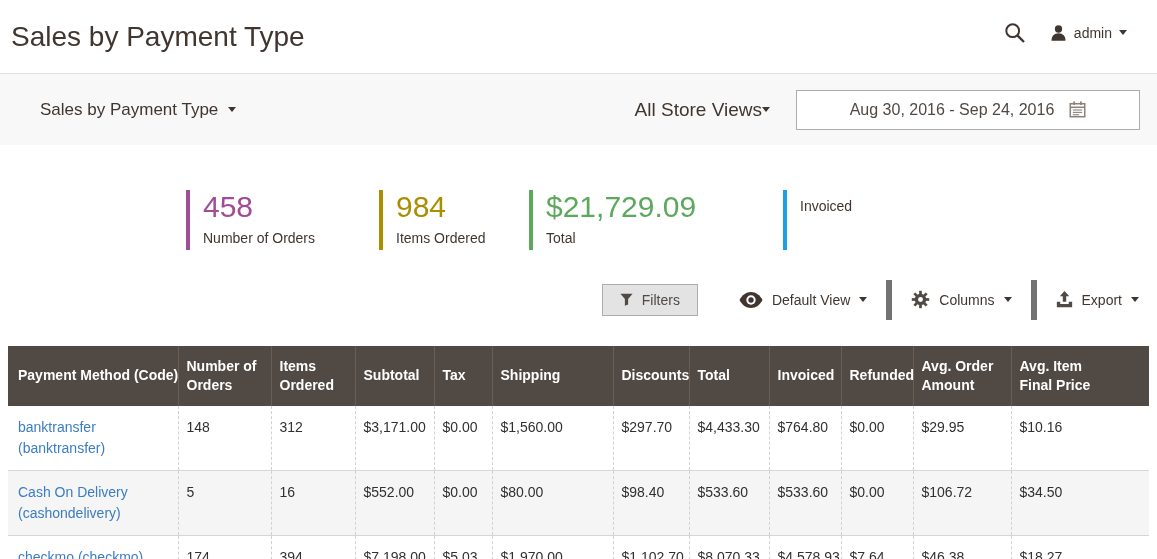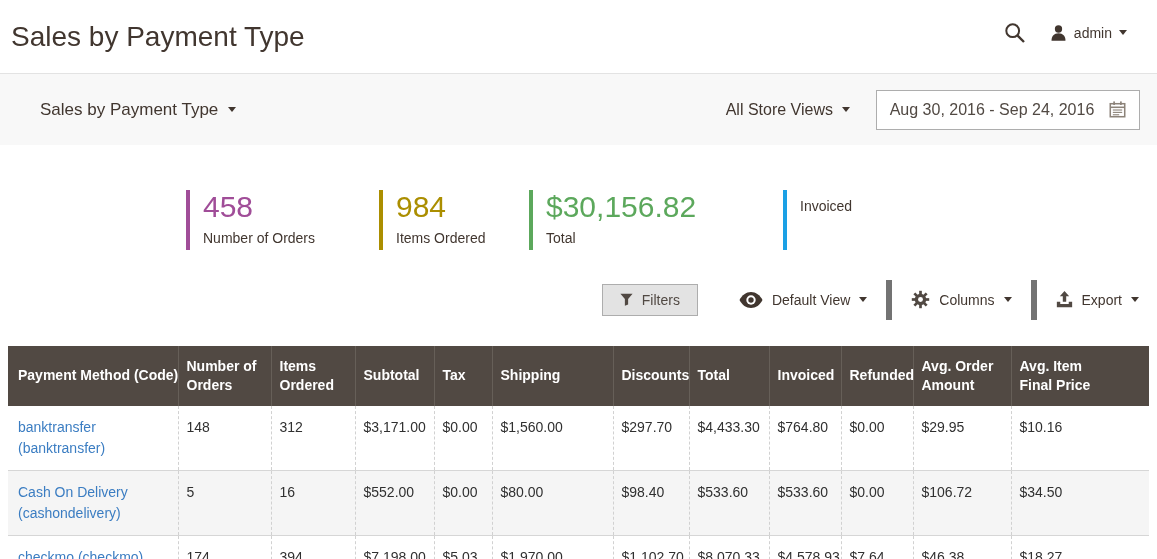--- a/index.html
+++ b/index.html
@@ -18,23 +18,23 @@
     border-left:4px solid transparent; border-right:4px solid transparent;
     border-top:5px solid #41362f; }
 
   
   .filter-bar { height:72px; background:#f8f8f8; border-top:1px solid #e3e3e3;
     display:flex; align-items:center; justify-content:space-between;
     padding:0 17px 0 40px; }
   .report-selector { display:flex; align-items:center; gap:10px; font-size:17px;
     color:#41362f; cursor:pointer; }
   .filter-right { display:flex; align-items:center; }
-  .store-view { display:flex; align-items:center; gap:9px; font-size:16px;
+  .store-view { display:flex; align-items:center; font-size:19px;
     margin-right:26px; cursor:pointer; }
-  .date-range { width:264px; height:40px; background:#fff; border:1px solid #adadad;
+  .date-range { width:344px; height:40px; background:#fff; border:1px solid #adadad;
     display:flex; align-items:center; justify-content:center; gap:15px;
     font-size:16px; color:#514943; cursor:pointer; }
 
   
   .stats { display:flex; padding:45px 0 0 186px; }
   .stat { border-left:4px solid #999; padding:1px 10px 4px 13px; }
   .stat:nth-child(1){ width:193px; } .stat:nth-child(2){ width:150px; }
   .stat:nth-child(3){ width:254px; }
   .stat-value { font-size:30px; line-height:1.05; }
   .stat-label { font-size:14px; color:#41362f; margin-top:7px; }
@@ -124,21 +124,21 @@
 <div class="stats">
   <div class="stat" style="border-left-color: rgb(160, 77, 152);">
     <div class="stat-value" style="color: rgb(160, 77, 152);">458</div>
     <div class="stat-label">Number of Orders</div>
   </div>
   <div class="stat" style="border-left-color: rgb(171, 142, 0);">
     <div class="stat-value" style="color: rgb(171, 142, 0);">984</div>
     <div class="stat-label">Items Ordered</div>
   </div>
   <div class="stat" style="border-left-color: rgb(92, 168, 92);">
-    <div class="stat-value" style="color: rgb(92, 168, 92);">$30,156.82</div>
+    <div class="stat-value" style="color: rgb(92, 168, 92);">$21,729.09</div>
     <div class="stat-label">Total</div>
   </div>
   <div class="stat" style="border-left-color: rgb(27, 160, 229);">
     <div class="stat-label">Invoiced</div>
   </div>
 </div>
 
 <div class="grid-toolbar">
   <button class="filters-btn">
     <span class="icon-btn">

